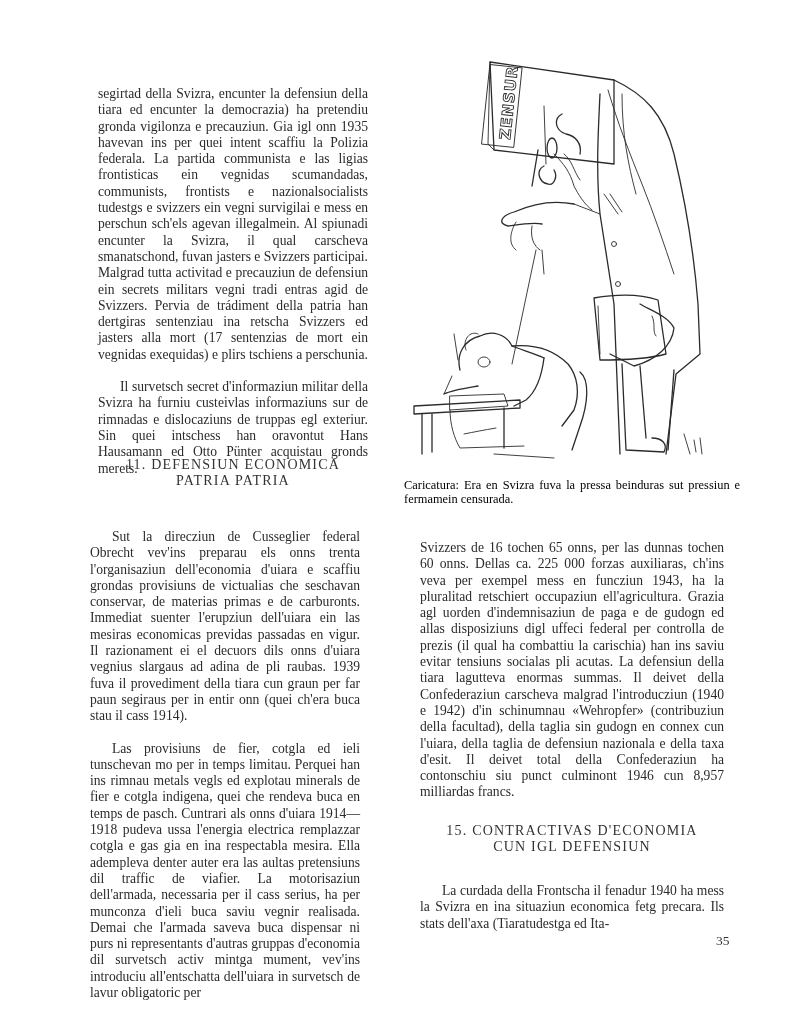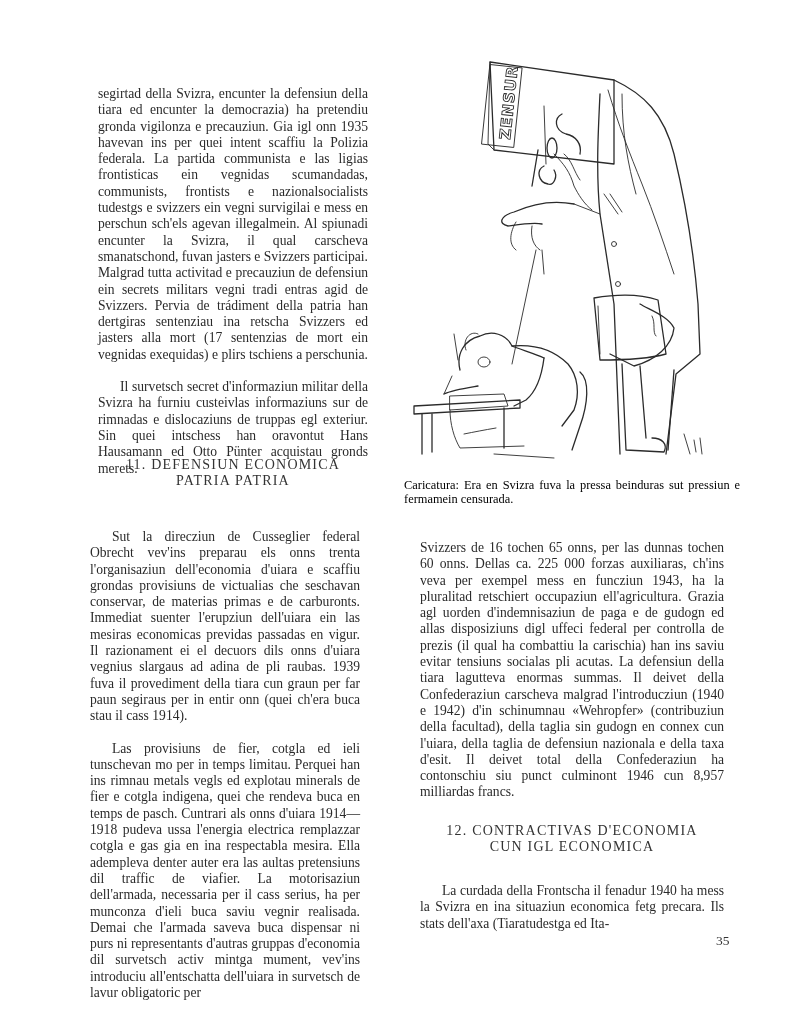--- a/index.html
+++ b/index.html
@@ -114,21 +114,21 @@
   <path class="stroke thin" d="M280 380 L286 400 M290 386 L292 398 M296 384 L298 400"></path>
 </svg>
 
 <div id="caption">Caricatura: Era en Svizra fuva la pressa beinduras sut pressiun e fermamein censurada.</div>
 
 <div id="right-block-1" class="col" style="left:404px; width:336px;">
   <p>Svizzers de 16 tochen 65 onns, per las dunnas tochen 60 onns. Dellas ca. 225 000 forzas auxiliaras, ch'ins veva per exempel mess en funcziun 1943, ha la pluralitad retschiert occupaziun ell'agricultura. Grazia agl uorden d'indemnisaziun de paga e de gudogn ed allas disposiziuns digl uffeci federal per controlla de prezis (il qual ha combattiu la carischia) han ins saviu evitar tensiuns socialas pli acutas. La defensiun della tiara lagutteva enormas summas. Il deivet della Confederaziun carscheva malgrad l'introducziun (1940 e 1942) d'in schinumnau «Wehropfer» (contribuziun della facultad), della taglia sin gudogn en connex cun l'uiara, della taglia de defensiun nazionala e della taxa d'esit. Il deivet total della Confederaziun ha contonschiu siu punct culminont 1946 cun 8,957 milliardas francs.</p>
 </div>
 
 <div id="h12" class="heading">
-  <div>12. CONTRACTIVAS D'ECONOMIA</div>
-  <div>CUN IGL ECONOMICA</div>
+  <div>15. CONTRACTIVAS D'ECONOMIA</div>
+  <div>CUN IGL DEFENSIUN</div>
 </div>
 
 <div id="right-block-2" class="col" style="left:404px; width:336px;">
   <p class="indent">La curdada della Frontscha il fenadur 1940 ha mess la Svizra en ina situaziun economica fetg precara. Ils stats dell'axa (Tiaratudestga ed Ita-</p>
 </div>
 
 <div id="page-number">35</div>
 
 </body></html>

